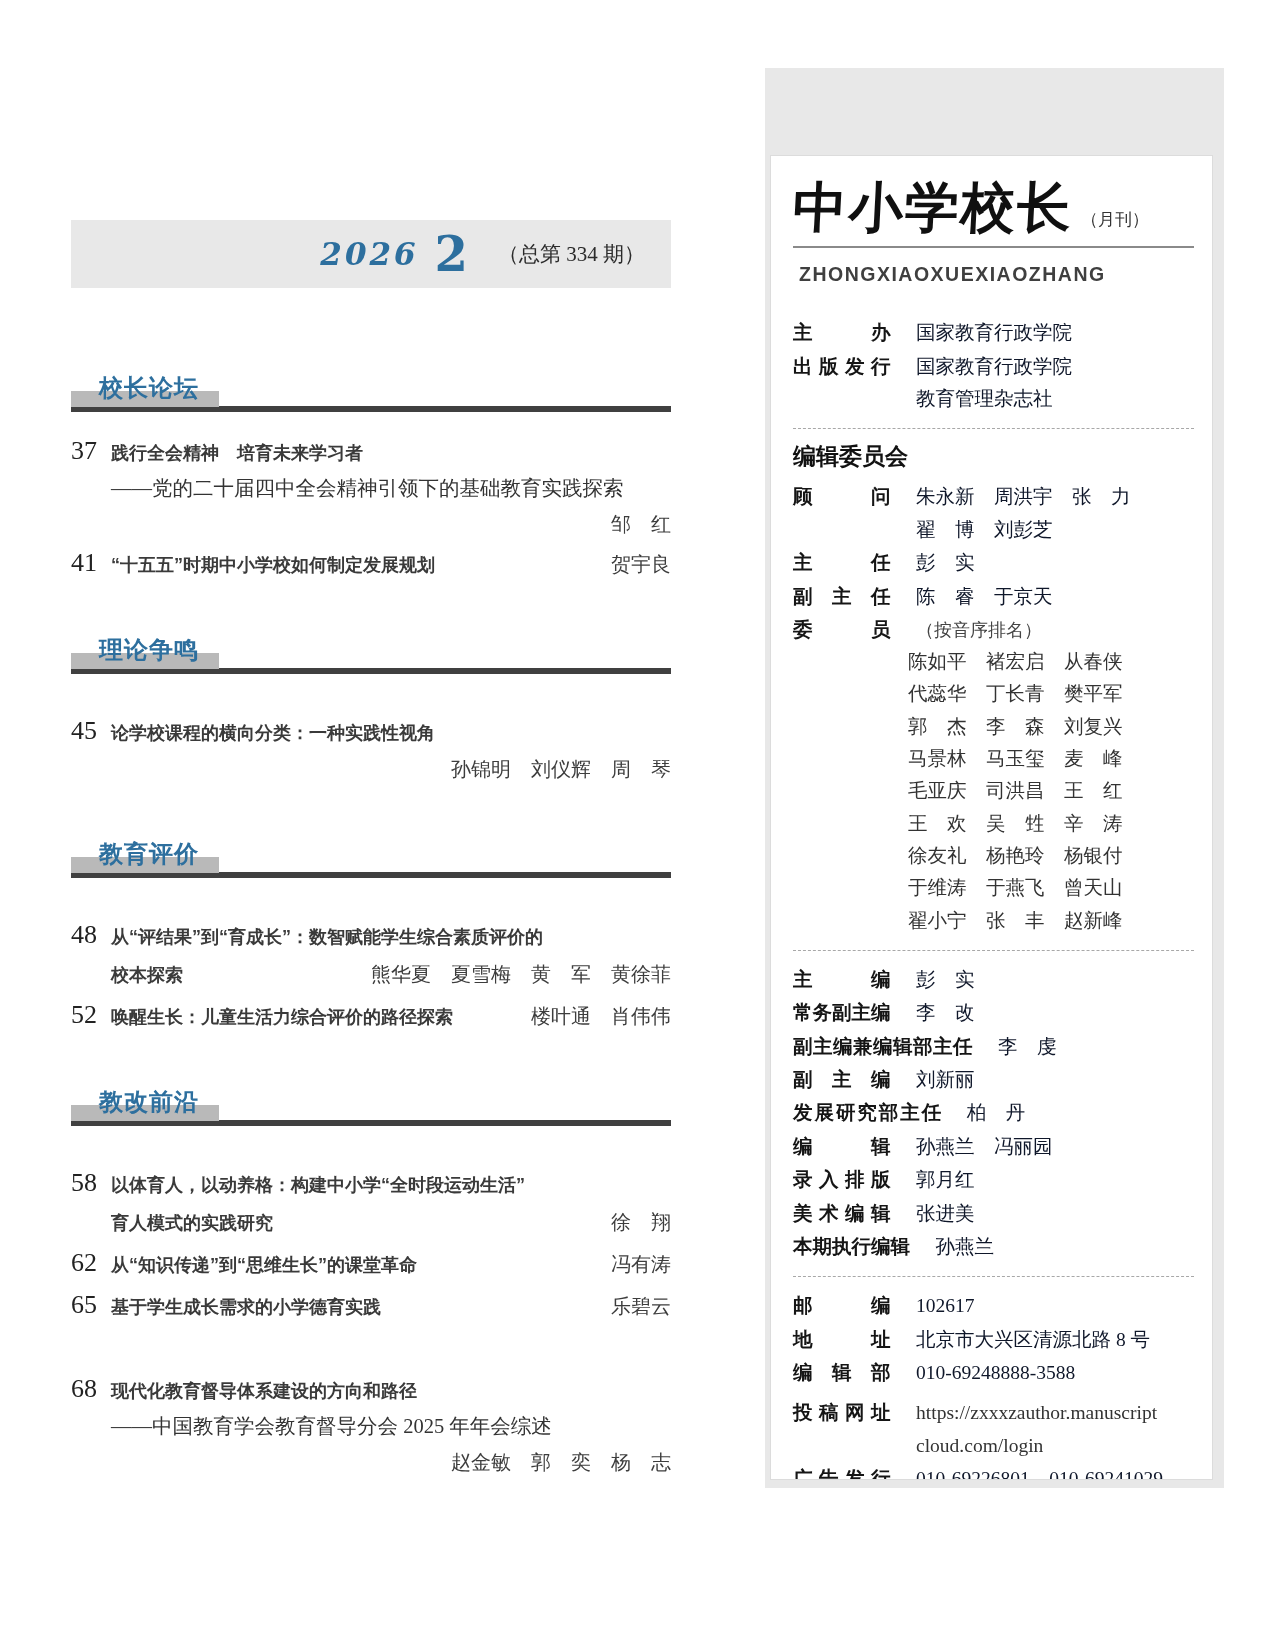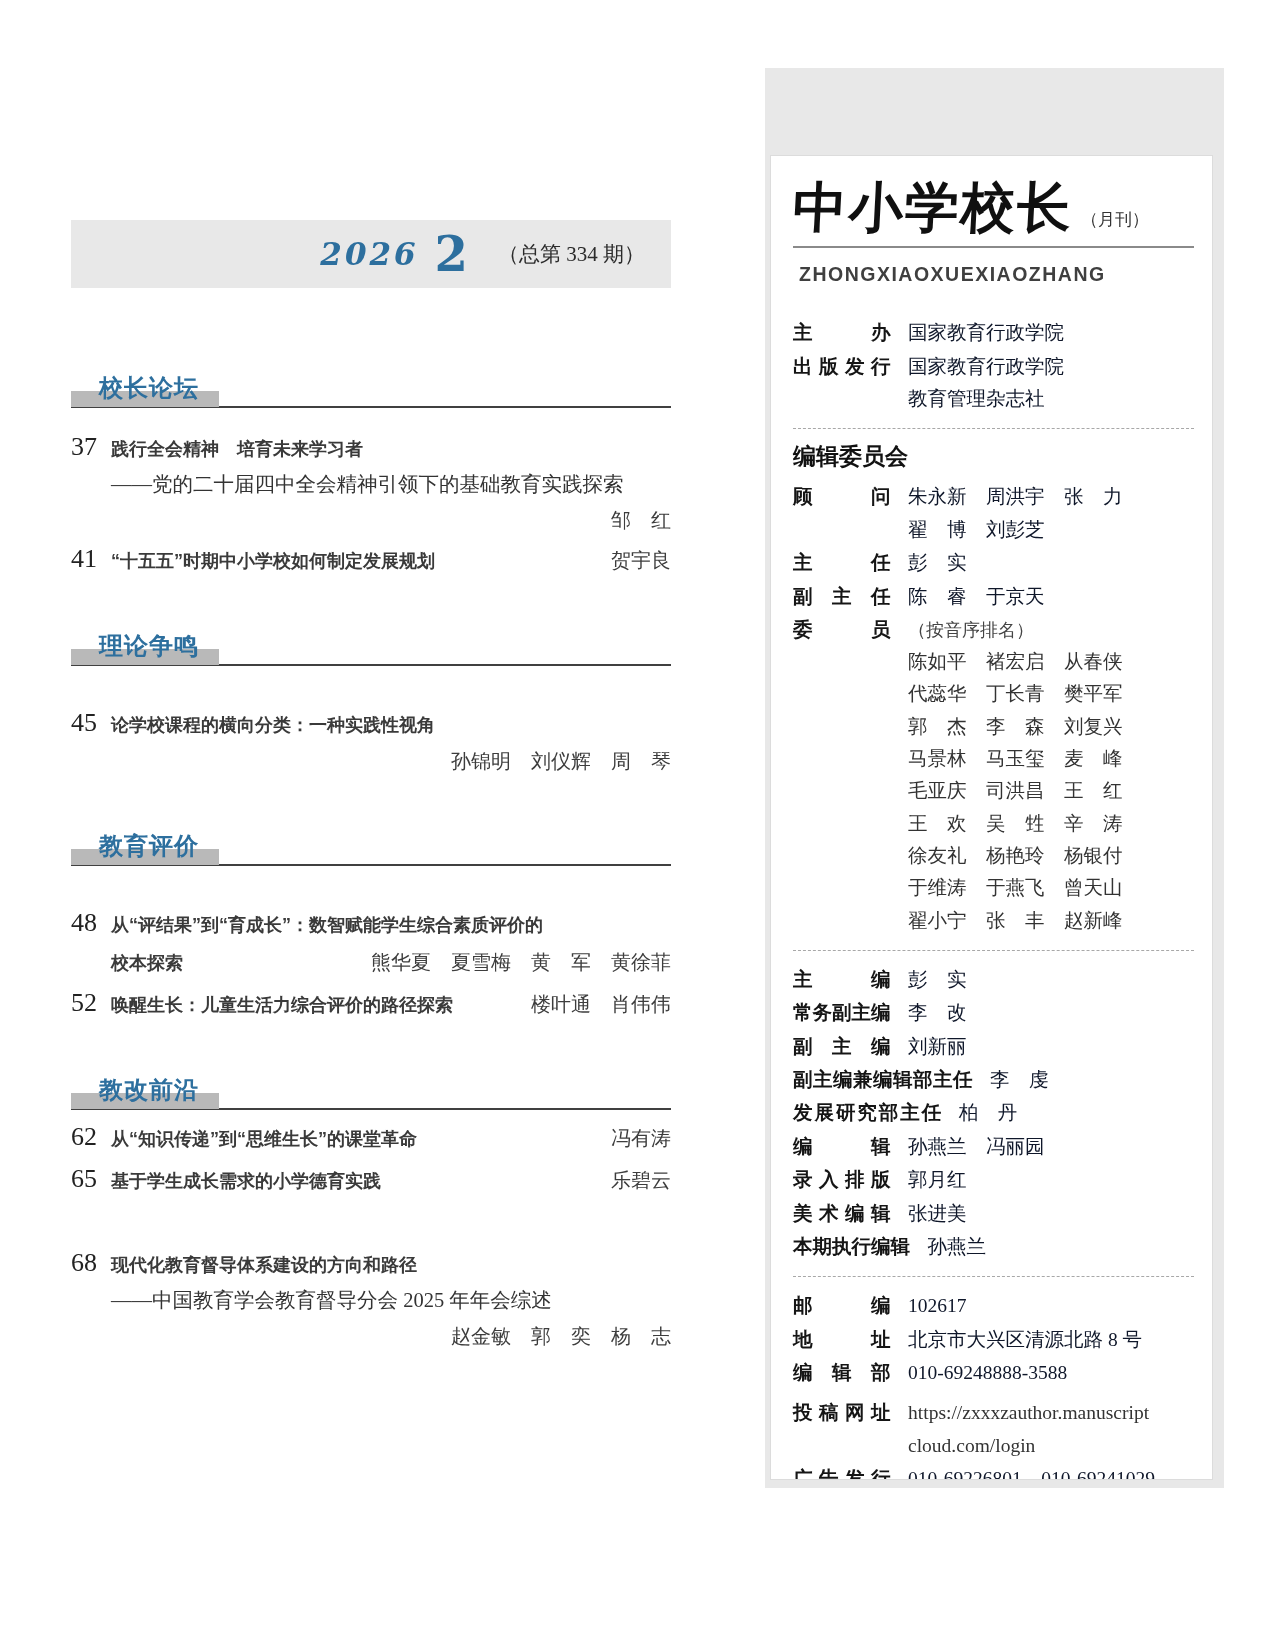--- a/index.html
+++ b/index.html
@@ -18,21 +18,21 @@
     font-family:"DejaVu Serif",serif;font-style:italic;font-weight:700;
     font-size:31px;color:#2d6f9e;letter-spacing:3px;
   }
   .issue-number{
     font-family:"DejaVu Serif",serif;font-weight:700;font-size:48px;
     color:#2d6f9e;margin-left:16px;line-height:1;
   }
   .issue-total{
     font-family:"Liberation Serif",serif;font-size:21px;color:#2b2b2b;margin-left:30px;
   }
-  .sec{position:relative;height:44px;border-bottom:2px solid #404040;}
+  .sec{position:relative;height:44px;border-bottom:6px solid #404040;}
   .sec-bar{position:absolute;left:0;bottom:-1px;width:148px;height:16px;background:#b9b9b9;}
   .sec-label{
     position:absolute;left:28px;bottom:2px;z-index:1;
     color:#2d6f9e;font-weight:700;font-size:24px;letter-spacing:1px;
   }
   .article{margin-top:14px;}
   .art-row{display:flex;align-items:baseline;line-height:25px;}
   .pg{width:40px;flex:0 0 40px;font-family:"Liberation Serif",serif;font-size:26px;color:#222;}
   .a-title{font-weight:700;font-size:18px;color:#3a3a3a;flex:1;}
   .a-authors{
@@ -64,21 +64,21 @@
   .mast{display:flex;align-items:flex-end;}
   .mast-title{
     font-family:"DejaVu Serif",serif;font-weight:900;font-size:54px;
     color:#101010;letter-spacing:2px;line-height:1.1;transform:skewX(-3deg);
   }
   .mast-freq{font-family:"Liberation Serif",serif;font-size:17px;color:#333;margin:0 0 6px 8px;white-space:nowrap;}
   .mast-line{border-top:2px solid #8a8a8a;margin-top:9px;}
   .pinyin{
     font-weight:700;font-size:19.5px;color:#3f3f3f;letter-spacing:1.5px;margin:15px 0 30px 6px;
   }
-  .m-row{display:flex;align-items:baseline;font-size:19.5px;line-height:1.66;}
+  .m-row{display:flex;align-items:baseline;font-size:19.5px;line-height:1.66;gap:8px;}
   .m-label{
     display:inline-block;width:5em;flex:0 0 auto;font-weight:700;color:#151515;
     text-align:justify;text-align-last:justify;margin-right:0.9em;white-space:normal;
   }
   .m-label.w6{width:6em;}
   .m-label.w7{width:7.6em;}
   .m-label.w9{width:9.2em;}
   .m-value{font-family:"Liberation Serif",serif;color:#0f172a;}
   .m-value .vline{display:block;}
   .indent{padding-left:5.9em;}
@@ -161,20 +161,31 @@
         <span class="a-title">唤醒生长：儿童生活力综合评价的路径探索</span>
         <span class="a-authors">楼叶通　肖伟伟</span>
       </div>
     </div>
 
     <div class="sec mt46">
       <div class="sec-bar"></div>
       <span class="sec-label">教改前沿</span>
     </div>
 
+    <div class="article mt28">
+      <div class="art-row">
+        <span class="pg">58</span>
+        <span class="a-title">以体育人，以动养格：构建中小学“全时段运动生活”</span>
+      </div>
+      <div class="cont-row">
+        <span class="cont-indent"></span>
+        <span class="a-title">育人模式的实践研究</span>
+        <span class="a-authors">徐　翔</span>
+      </div>
+    </div>
 
     <div class="article mt14">
       <div class="art-row">
         <span class="pg">62</span>
         <span class="a-title">从“知识传递”到“思维生长”的课堂革命</span>
         <span class="a-authors">冯有涛</span>
       </div>
     </div>
 
     <div class="article mt15">
@@ -256,26 +267,26 @@
 
       <div class="m-row">
         <span class="m-label">主编</span>
         <span class="m-value">彭　实</span>
       </div>
       <div class="m-row">
         <span class="m-label">常务副主编</span>
         <span class="m-value">李　改</span>
       </div>
       <div class="m-row">
+        <span class="m-label w9">副主编兼编辑部主任</span>
+        <span class="m-value">李　虔</span>
+      </div>
+      <div class="m-row">
         <span class="m-label">副主编</span>
         <span class="m-value">刘新丽</span>
-      </div>
-      <div class="m-row">
-        <span class="m-label w9">副主编兼编辑部主任</span>
-        <span class="m-value">李　虔</span>
       </div>
       <div class="m-row">
         <span class="m-label w7">发展研究部主任</span>
         <span class="m-value">柏　丹</span>
       </div>
       <div class="m-row">
         <span class="m-label">编辑</span>
         <span class="m-value">孙燕兰　冯丽园</span>
       </div>
       <div class="m-row">

